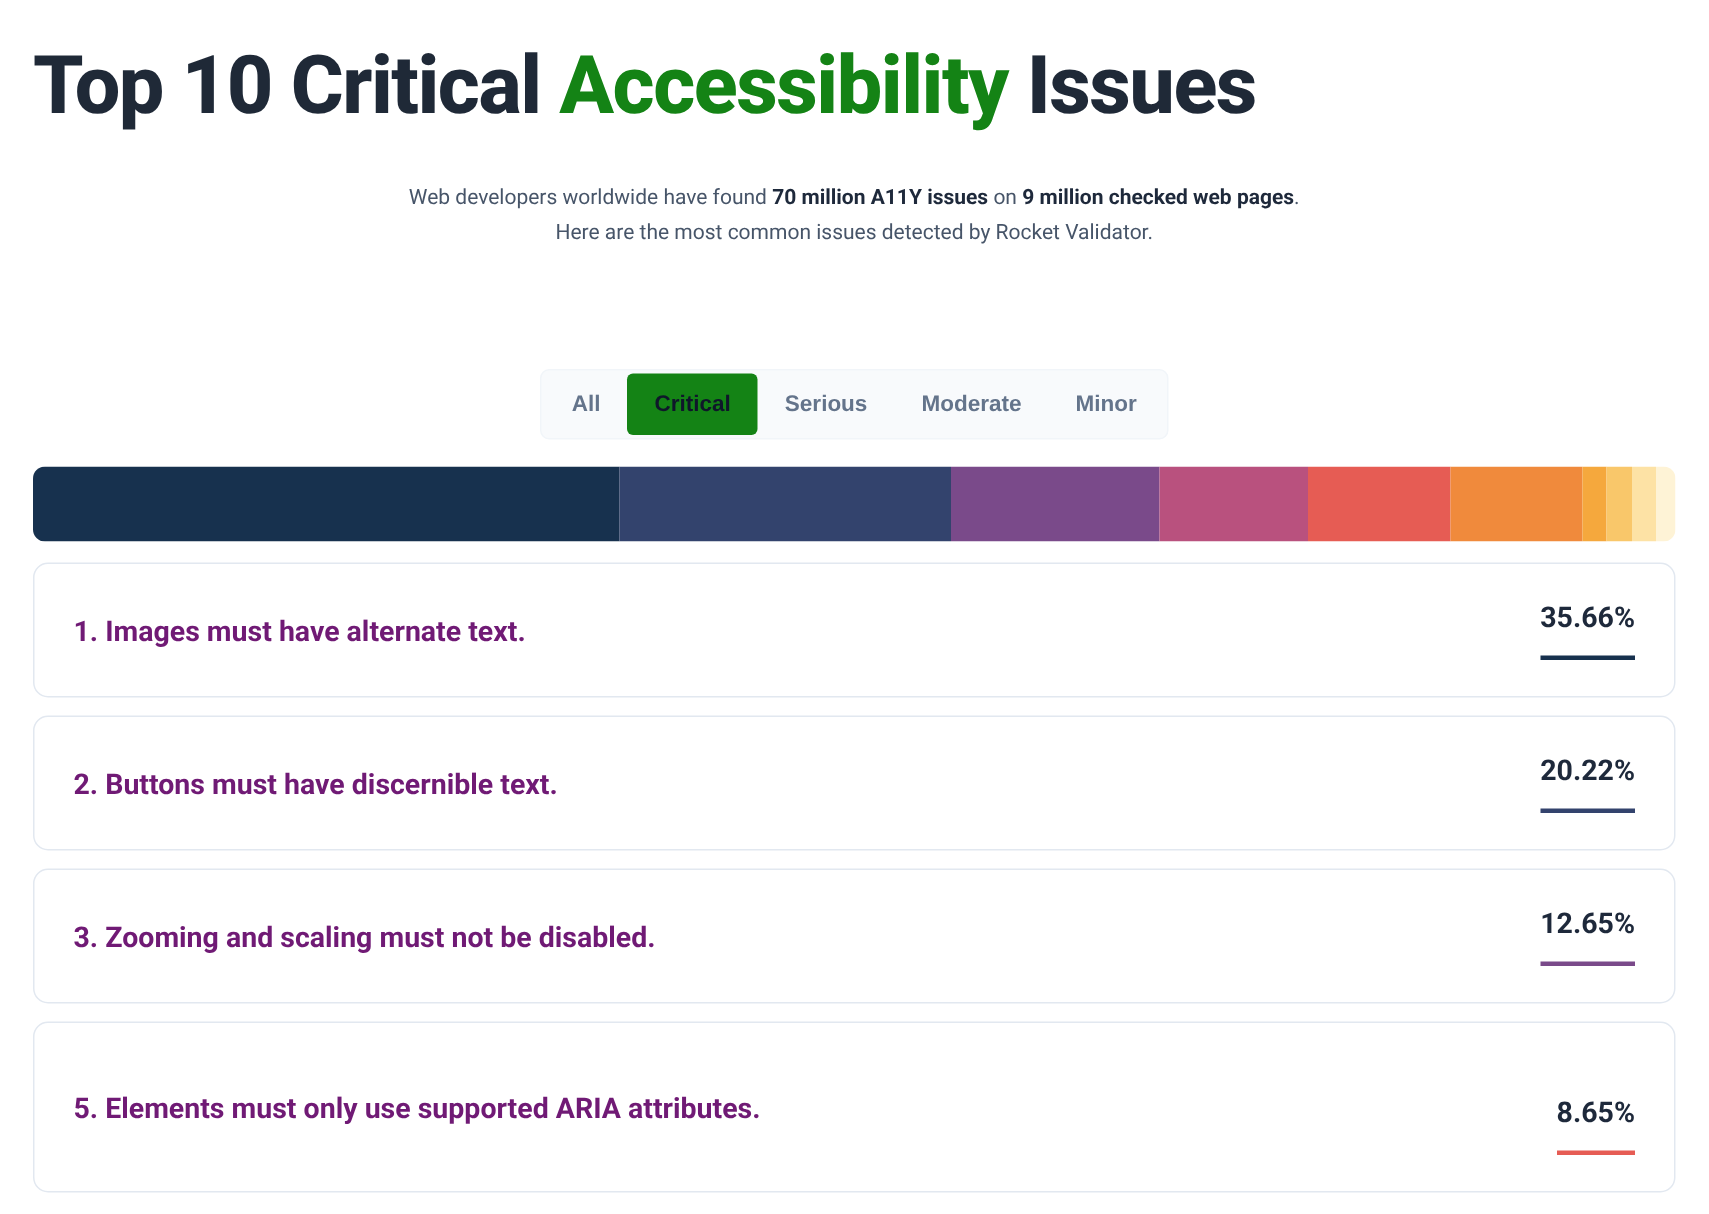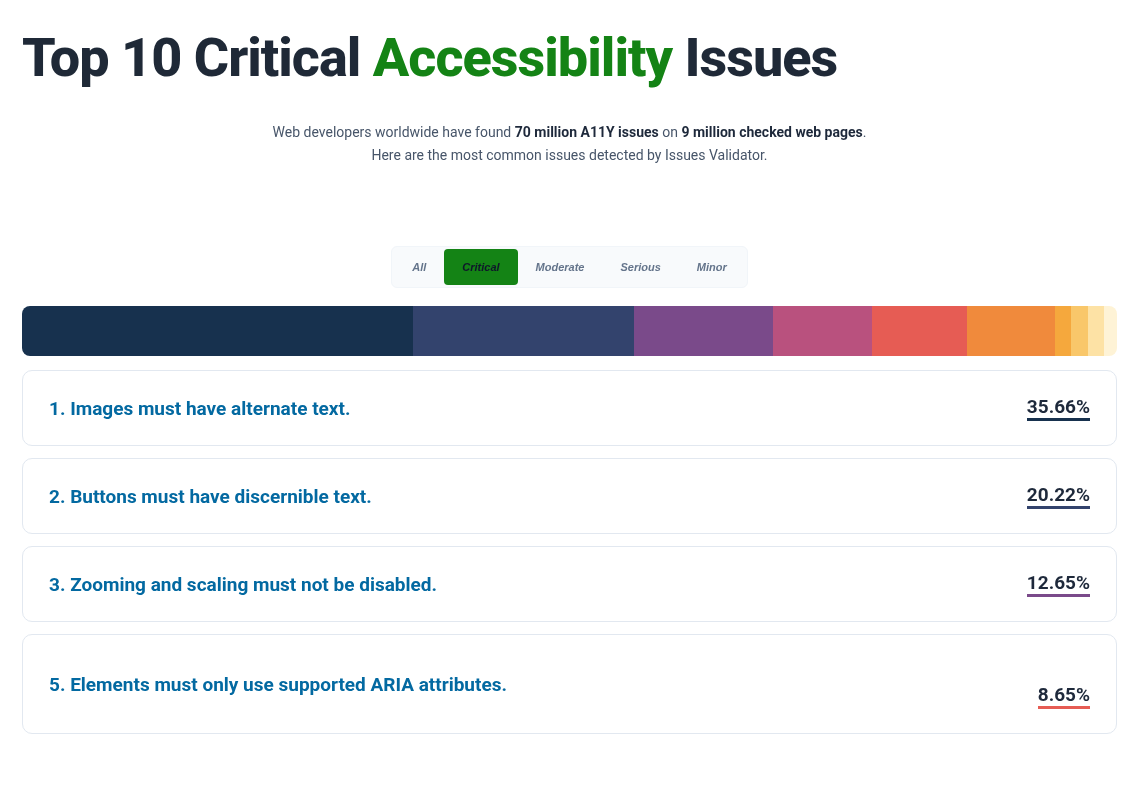--- a/index.html
+++ b/index.html
@@ -36,28 +36,27 @@
   }
   .tabs-inner {
     display: flex;
     background: #f8fafc;
     border: 1px solid #f1f5f9;
     border-radius: 6px;
     padding: 2px;
   }
   .tab {
     padding: 12px 18px;
-    font-size: 11px;
+    font-size: 15px;
     font-weight: 600;
     color: #64748b;
     background: transparent;
     border: none;
     border-radius: 4px;
     cursor: pointer;
-    font-style: italic;
   }
   .tab.active {
     background: #148315;
     color: #0f172a;
   }
   .bar-chart {
     display: flex;
     margin-top: 18px;
     height: 50px;
     border-radius: 8px;
@@ -72,49 +71,49 @@
     border: 1px solid #e2e8f0;
     border-radius: 10px;
     padding: 24px 26px;
     margin-bottom: 12px;
     background: #ffffff;
     cursor: pointer;
   }
   .issue-text {
     font-size: 19px;
     font-weight: 700;
-    color: #0369a1;
+    color: #701a75;
   }
   .issue-pct {
     font-size: 19px;
     font-weight: 700;
     color: #1e293b;
-    padding-bottom: 0;
+    padding-bottom: 14px;
     border-bottom: 3px solid #000;
   }
 </style>
 </head>
 <body>
 
 <div class="container">
   <h1 class="title">
     <span>Top 10 Critical </span><span class="highlight">Accessibility</span><span> Issues</span>
   </h1>
 
   <p class="subtitle">
     <span>Web developers worldwide have found </span><strong>70 million A11Y issues</strong><span> on </span><strong>9 million checked web pages</strong><span>.</span><br>
-    <span>Here are the most common issues detected by Issues Validator.</span>
+    <span>Here are the most common issues detected by Rocket Validator.</span>
   </p>
 
   <div class="tabs">
     <div class="tabs-inner" id="tabs-inner">
         <button class="tab">All</button>
         <button class="tab active">Critical</button>
+        <button class="tab">Serious</button>
         <button class="tab">Moderate</button>
-        <button class="tab">Serious</button>
         <button class="tab">Minor</button>
       </div>
   </div>
 
   <div class="bar-chart" id="bar-chart">
       <div class="bar-seg" style="width: 35.6778%; background: rgb(23, 49, 78);"></div>
       <div class="bar-seg" style="width: 20.2301%; background: rgb(51, 67, 109);"></div>
       <div class="bar-seg" style="width: 12.6563%; background: rgb(122, 74, 138);"></div>
       <div class="bar-seg" style="width: 9.09455%; background: rgb(185, 81, 126);"></div>
       <div class="bar-seg" style="width: 8.65433%; background: rgb(230, 92, 84);"></div>

